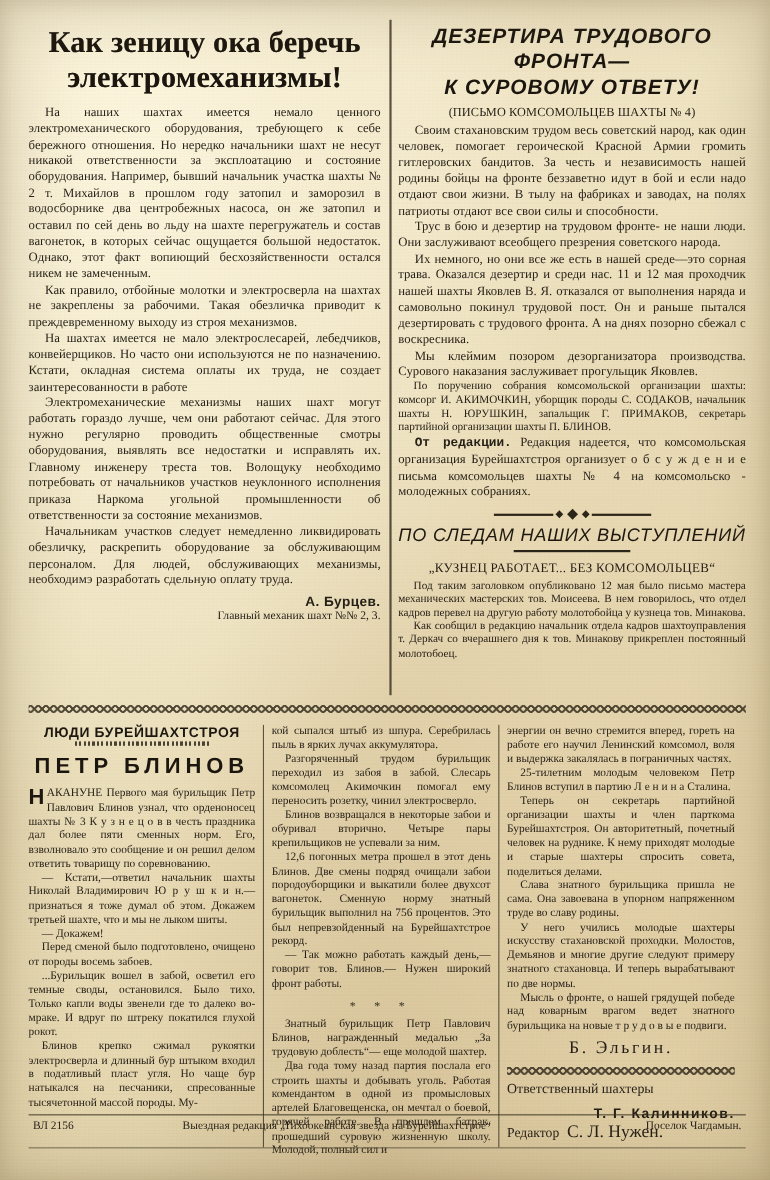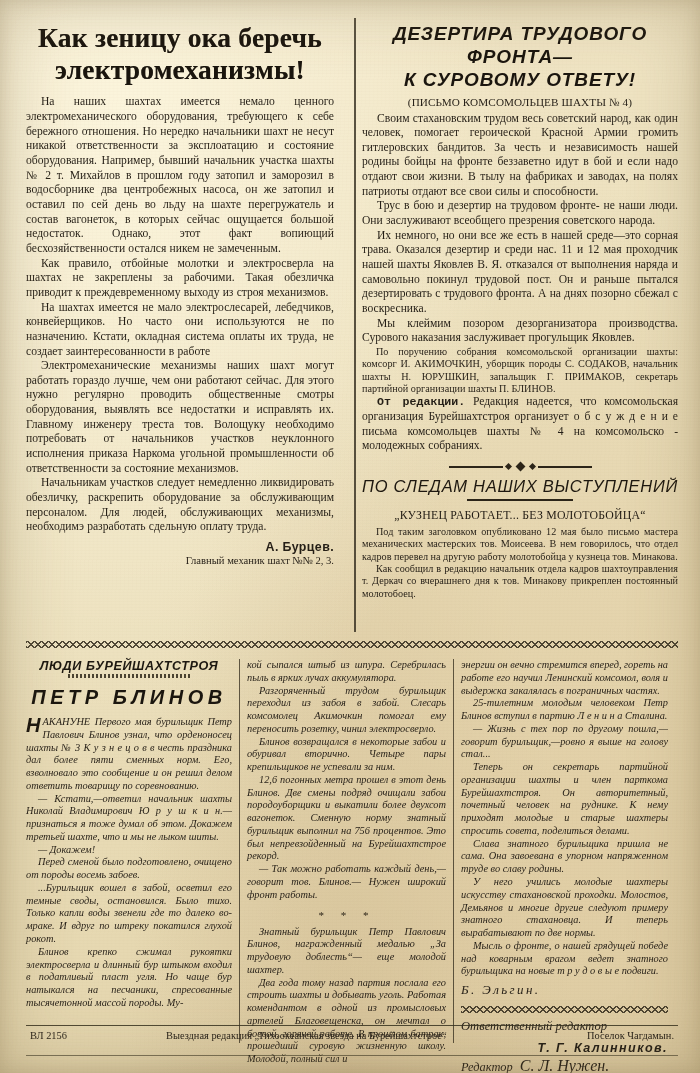--- a/index.html
+++ b/index.html
@@ -49,21 +49,21 @@
     width: 652px;
     height: 1040px;
   }
 
   
   .top-area {
     display: flex;
     width: 100%;
     height: 618px;
   }
-  .col-left  { width: 328px; padding-right: 20px; box-sizing: border-box; }
+  .col-left  { width: 328px; padding-right: 8px; box-sizing: border-box; }
   .col-rule  { width: 2px; background: #2d2619; margin: 2px 6px 2px 0; opacity: .78; }
   .col-right { width: 316px; box-sizing: border-box; }
 
   .headline-main {
     font-family: "Liberation Serif", "DejaVu Serif", serif;
     font-weight: bold;
     font-size: 27.5px;
     line-height: 1.17;
     text-align: center;
     letter-spacing: .2px;
@@ -181,21 +181,20 @@
     background-size: 7px 7px;
     opacity: .82;
   }
 
   
   .bottom-area {
     display: flex;
     width: 100%;
     margin-top: 11px;
     height: 384px;
-    font-style: italic;
   }
   .bcol { box-sizing: border-box; }
   .bcol1 { width: 213px; padding-right: 7px; }
   .bcol2 { width: 213px; padding: 0 7px; }
   .bcol3 { width: 214px; padding-left: 7px; }
   .vrule { width: 1px; background: #2f2819; opacity: .75; margin: 0; }
 
   .section-tag {
     text-align: center;
     font-family: "Liberation Sans", "DejaVu Sans", sans-serif;
@@ -239,22 +238,22 @@
     color: #1a150e;
   }
   .stars {
     text-align: center;
     font-size: 11px;
     letter-spacing: 7px;
     margin: 7px 0 5px 0;
     color: #2b2418;
   }
   .byline-sp {
-    text-align: left;
-    font-size: 13px;
+    text-align: center;
+    font-size: 16px;
     letter-spacing: 2.4px;
     margin-top: 4px;
   }
   .editor-line {
     font-size: 12.6px;
     margin-top: 5px;
     line-height: 1.35;
   }
   .editor-line .nm {
     font-family: "Liberation Sans", "DejaVu Sans", sans-serif;
@@ -262,21 +261,21 @@
     letter-spacing: 1.4px;
     font-size: 12.6px;
   }
   .editor-row { display: flex; justify-content: flex-start; align-items: baseline; gap: 7px; }
   .editor-row .lbl { font-size: 12.4px; }
 
   
   .footer {
     position: absolute;
     left: 0;
-    bottom: 0;
+    bottom: 12px;
     width: 652px;
   }
   .footer-rule-top { height: 1px; background: #36301f; opacity: .85; }
   .footer-rule-bot { height: 1px; background: #36301f; opacity: .6; margin-top: 14px; }
   .footer-row {
     display: flex;
     align-items: baseline;
     font-size: 10.4px;
     padding: 4px 4px 0 4px;
     color: #241e16;
@@ -326,21 +325,21 @@
         <div class="orn-div">
           <span class="bar"></span>
           <span class="dia"></span>
           <span class="dia mid"></span>
           <span class="dia"></span>
           <span class="bar"></span>
         </div>
 
         <div class="subhead-italic">ПО СЛЕДАМ НАШИХ ВЫСТУПЛЕНИЙ</div>
         <div class="rule-short"></div>
-        <div class="quoted-title">„КУЗНЕЦ РАБОТАЕТ... БЕЗ МОЛОТОБОЙЦА“</div>
+        <div class="quoted-title">„КУЗНЕЦ РАБОТАЕТ... БЕЗ КОМСОМОЛЬЦЕВ“</div>
         <p class="small">Под таким заголовком опубликовано 12 мая было письмо мастера механических мастерских тов. Моисеева. В нем говорилось, что отдел кадров перевел на другую работу молотобойца у кузнеца тов. Минакова.</p>
         <p class="small">Как сообщил в редакцию начальник отдела кадров шахтоуправления т. Деркач со вчерашнего дня к тов. Минакову прикреплен постоянный молотобоец.</p>
       </div>
     </div>
 
     <div class="zig"></div>
 
     <div class="bottom-area">
 
       <div class="bcol bcol1">
@@ -367,30 +366,29 @@
         <div class="stars">* * *</div>
         <p class="col">Знатный бурильщик Петр Павлович Блинов, награжденный медалью „За трудовую доблесть“— еще молодой шахтер.</p>
         <p class="col">Два года тому назад партия послала его строить шахты и добывать уголь. Работая комендантом в одной из промысловых артелей Благовещенска, он мечтал о боевой, горячей работе. В прошлом батрак, прошедший суровую жизненную школу. Молодой, полный сил и</p>
       </div>
 
       <div class="vrule"></div>
 
       <div class="bcol bcol3">
         <p class="col noind">энергии он вечно стремится вперед, гореть на работе его научил Ленинский комсомол, воля и выдержка закалялась в пограничных частях.</p>
         <p class="col">25-тилетним молодым человеком Петр Блинов вступил в партию Л е н и н а Сталина.</p>
-        <p class="col">— Жизнь с тех пор по другому пошла,—говорит бурильщик,—ровно я выше на голову стал...</p>
         <p class="col">Теперь он секретарь партийной организации шахты и член парткома Бурейшахтстроя. Он авторитетный, почетный человек на руднике. К нему приходят молодые и старые шахтеры спросить совета, поделиться делами.</p>
         <p class="col">Слава знатного бурильщика пришла не сама. Она завоевана в упорном напряженном труде во славу родины.</p>
         <p class="col">У него учились молодые шахтеры искусству стахановской проходки. Молостов, Демьянов и многие другие следуют примеру знатного стахановца. И теперь вырабатывают по две нормы.</p>
         <p class="col">Мысль о фронте, о нашей грядущей победе над коварным врагом ведет знатного бурильщика на новые т р у д о в ы е подвиги.</p>
         <div class="byline-sp">Б. Эльгин.</div>
 
         <div class="zig" style="margin:8px 0 5px 0;"></div>
 
-        <div class="editor-line">Ответственный редактор</div>
+        <div class="editor-line">Ответственный шахтеры</div>
         <div class="editor-line" style="text-align:right;"><span class="nm">Т. Г. Калинников.</span></div>
         <div class="editor-row">
           <span class="lbl">Редактор</span>
           <span class="nm">С. Л. Нужен.</span>
         </div>
       </div>
     </div>
 
     <div class="footer">
       <div class="footer-rule-top"></div>

